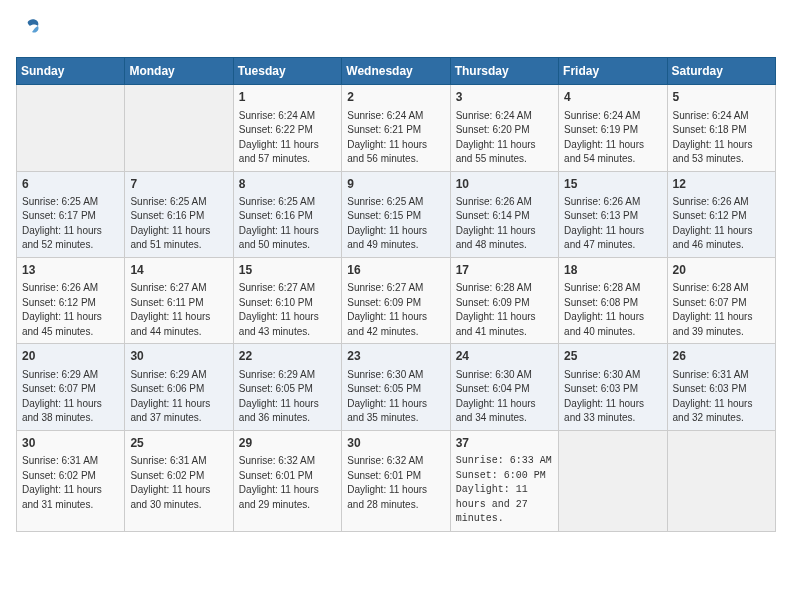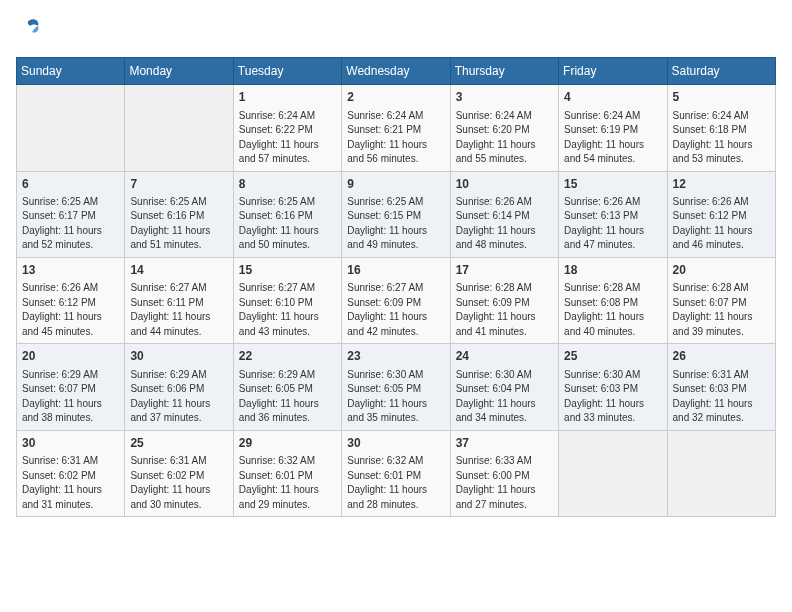--- a/index.html
+++ b/index.html
@@ -47,21 +47,21 @@
     .calendar {
       width: 100%;
       border-collapse: collapse;
       font-size: 10.5px;
     }
     .calendar thead th {
       background: #2e6da4;
       color: #fff;
       padding: 6px 4px;
       text-align: left;
-      font-weight: normal;
+      font-weight: bold;
       font-size: 12px;
       border: 1px solid #1a5a8a;
     }
     .calendar tbody td {
       border: 1px solid #ccc;
       vertical-align: top;
       padding: 4px 5px;
       width: calc(100% / 7);
       min-height: 80px;
       color: #333;
@@ -309,21 +309,21 @@
 Daylight: 11 hours and 29 minutes.</div>
         </td>
         <td>
           <span class="day-num">30</span>
           <div class="cell-content" style="white-space: pre-line;">Sunrise: 6:32 AM
 Sunset: 6:01 PM
 Daylight: 11 hours and 28 minutes.</div>
         </td>
         <td>
           <span class="day-num">37</span>
-          <div class="cell-content" style="white-space: pre-line;">Sunrise: 6:33 AM
+          <div class="cell-content" style="white-space: pre-line; font-family: Liberation Mono, monospace;">Sunrise: 6:33 AM
 Sunset: 6:00 PM
 Daylight: 11 hours and 27 minutes.</div>
         </td>
         <td class="empty"></td>
         <td class="empty"></td>
       </tr>
     </tbody>
 </table>
 
 </body></html>

